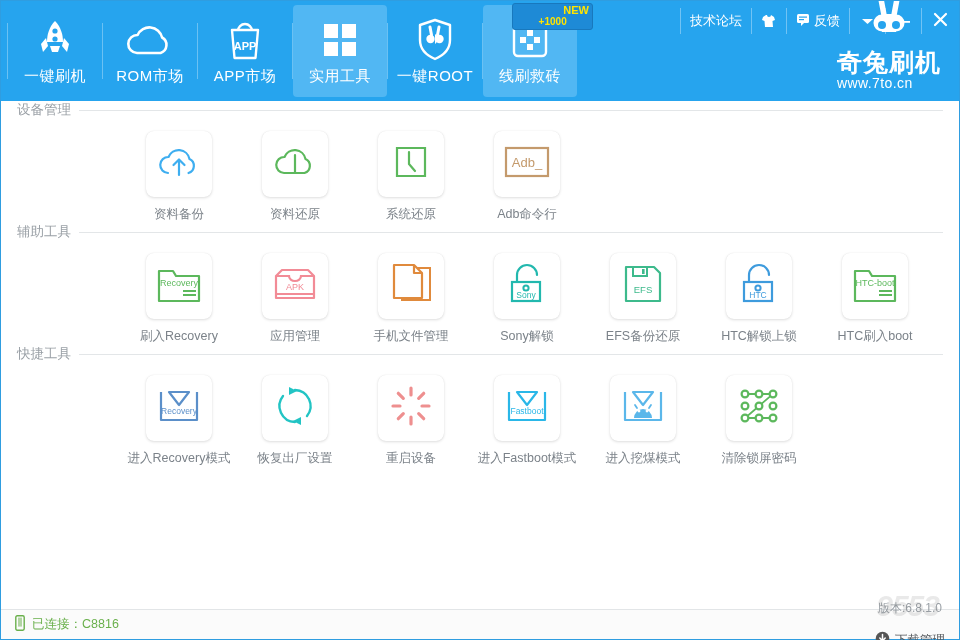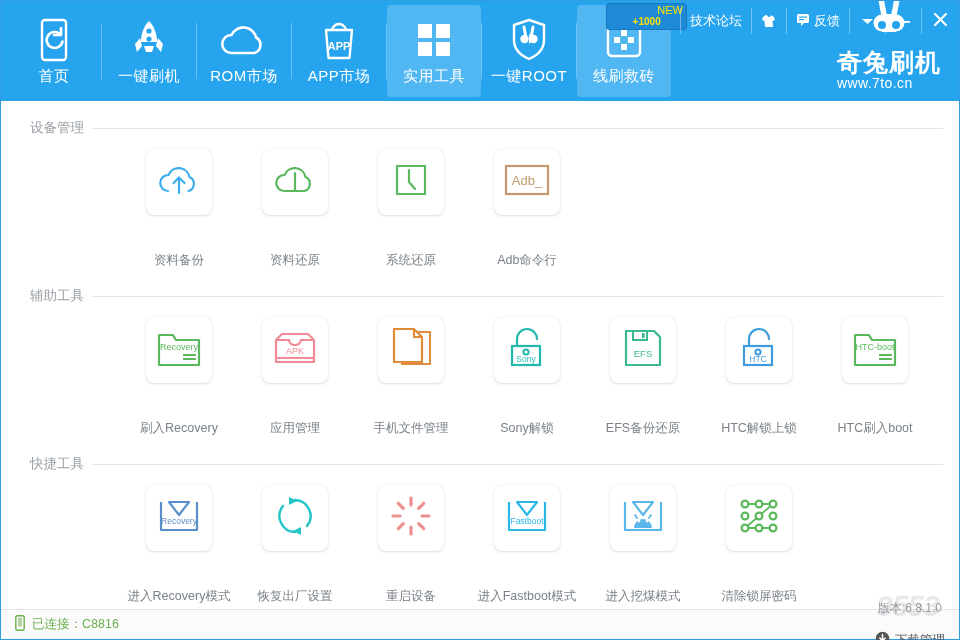--- a/index.html
+++ b/index.html
@@ -60,21 +60,21 @@
   .badge-new {
     position: absolute;
     top: -2px; right: -16px;
     background: #1e8ad6;
     border: 1px solid #1878bd;
     border-radius: 3px;
     padding: 1px 3px 2px 3px;
     line-height: 1.05;
     text-align: center;
   }
-  .badge-new .b1 { display:block; color:#ffe400; font-size:11px; font-weight:normal;margin-left:47px; }
+  .badge-new .b1 { display:block; color:#ffe400; font-size:11px; font-weight:bold;margin-left:47px; }
   .badge-new .b2 { display:block; color:#ffe400; font-size:10px; font-weight:bold; }
 
   
   .topright {
     position: absolute;
     right: 0; top: 7px;
     display: flex;
     align-items: center;
     height: 26px;
     text-align: center;
@@ -110,22 +110,20 @@
     position: relative;
     height: 508px;
     background: #ffffff;
     padding: 0 16px;
   }
   .section { position: relative; }
   .sec-head {
     display: flex;
     align-items: center;
     gap: 8px;
-    padding-top: 18px;
-    margin-left: 13px;
   }
   .sec-title {
     color: #9aa0a6;
     font-size: 13.5px;
     white-space: nowrap;
   }
   .sec-rule {
     flex: 1;
     height: 1px;
     background: #e3e6e8;
@@ -133,21 +131,20 @@
   .tiles {
     display: flex;
     padding-left: 104px;
     margin-top: 12px;
   }
   .tile {
     width: 116px;
     display: flex;
     flex-direction: column;
     align-items: center;
-    gap: 28px;
   }
   .tile-box {
     width: 66px; height: 66px;
     background: #ffffff;
     border-radius: 8px;
     box-shadow: 0 1px 3px rgba(0,0,0,0.13), 0 0 1px rgba(0,0,0,0.10);
     display: flex;
     align-items: center;
     justify-content: center;
   }
@@ -205,30 +202,20 @@
 </style>
 </head>
 <body>
 
 <div id="app">
 
   <div class="header">
 
     <div class="nav">
 
-      <div class="nav-item">
-        <span class="nav-ico">
-          <svg width="36" height="44" viewBox="0 0 36 44">
-              <rect x="6" y="2" width="24" height="40" rx="3" fill="none" stroke="#fff" stroke-width="2.4"></rect>
-              <path d="M24 16 a8 8 0 1 0 2.5 7.5" fill="none" stroke="#fff" stroke-width="2.6" stroke-linecap="round"></path>
-              <path d="M25 10 l0 7 l-7 0" fill="none" stroke="#fff" stroke-width="2.6" stroke-linecap="round" stroke-linejoin="round"></path>
-            </svg>
-        </span>
-        <span class="nav-label">首页</span>
-      </div>
       <div class="nav-sep"></div>
 
       <div class="nav-item">
         <span class="nav-ico">
           <svg width="40" height="44" viewBox="0 0 40 44">
               <path d="M20 3 c6 6 8 14 8 21 l-16 0 c0-7 2-15 8-21z" fill="#fff"></path>
               <circle cx="20" cy="13" r="2.6" fill="#26a4ee"></circle>
               <circle cx="20" cy="21" r="2.6" fill="#26a4ee"></circle>
               <path d="M11 20 l-5 6 l2 8 l5-6z" fill="#fff"></path>
               <path d="M29 20 l5 6 l-2 8 l-5-6z" fill="#fff"></path>

